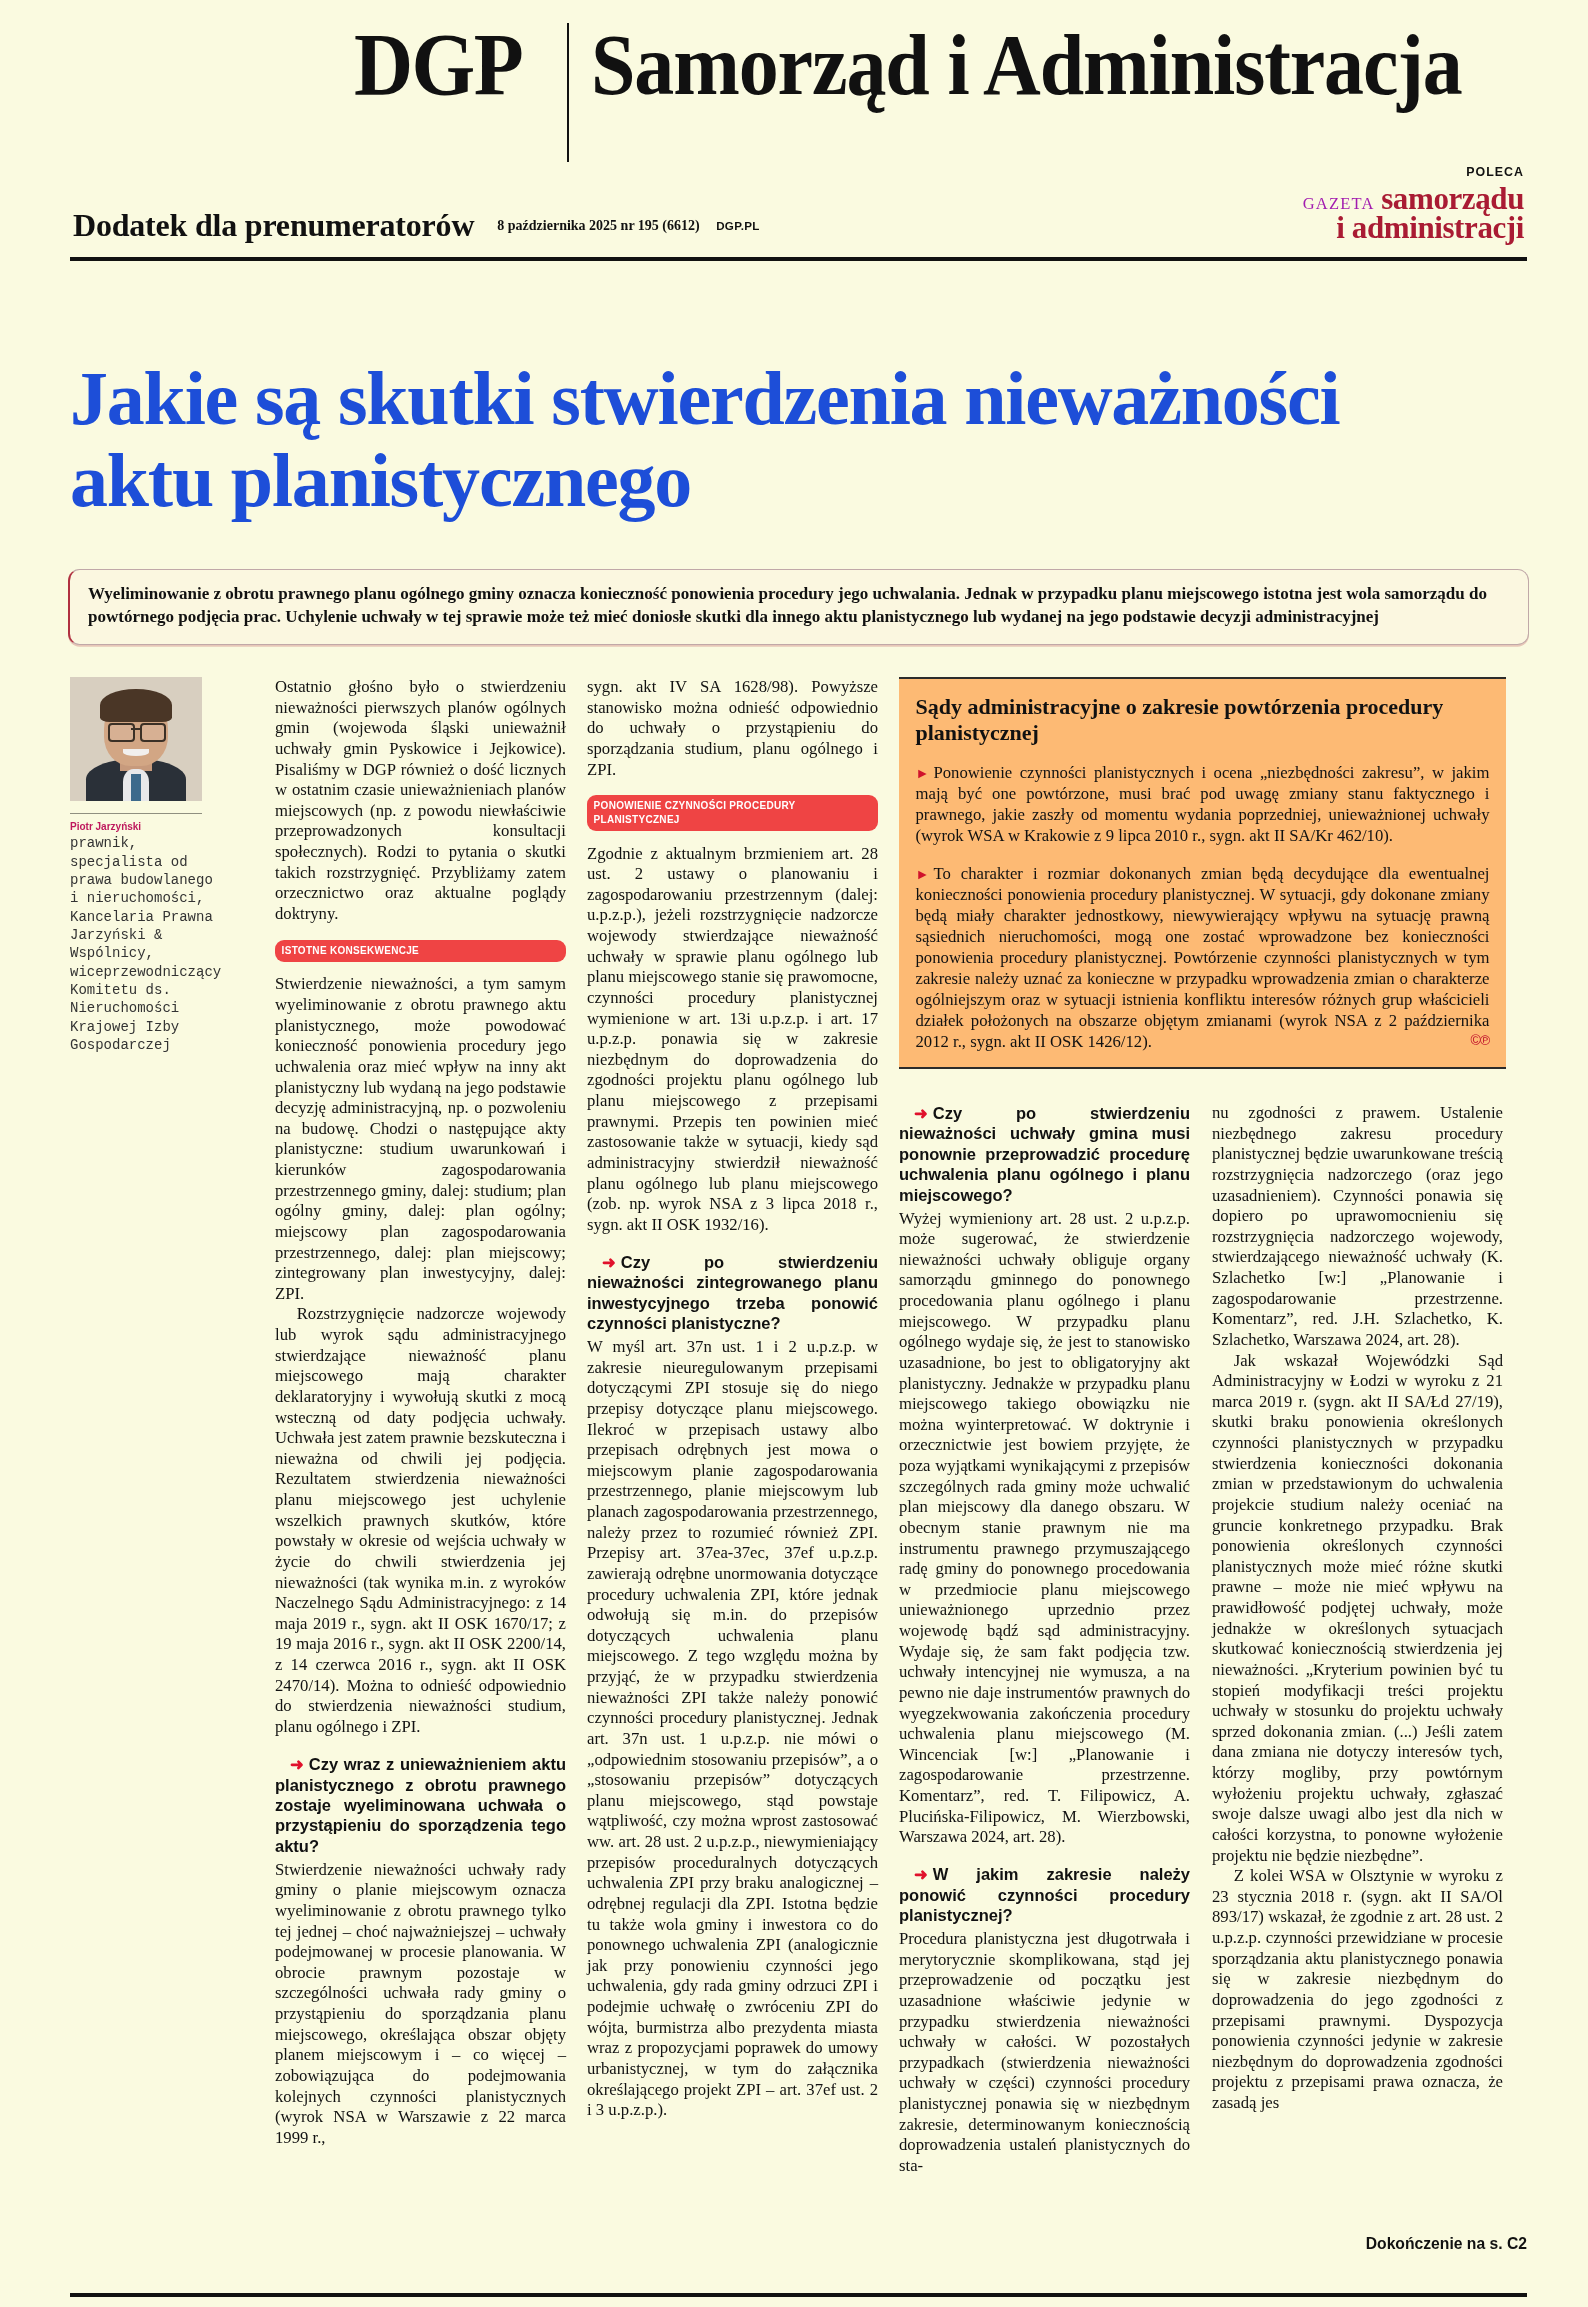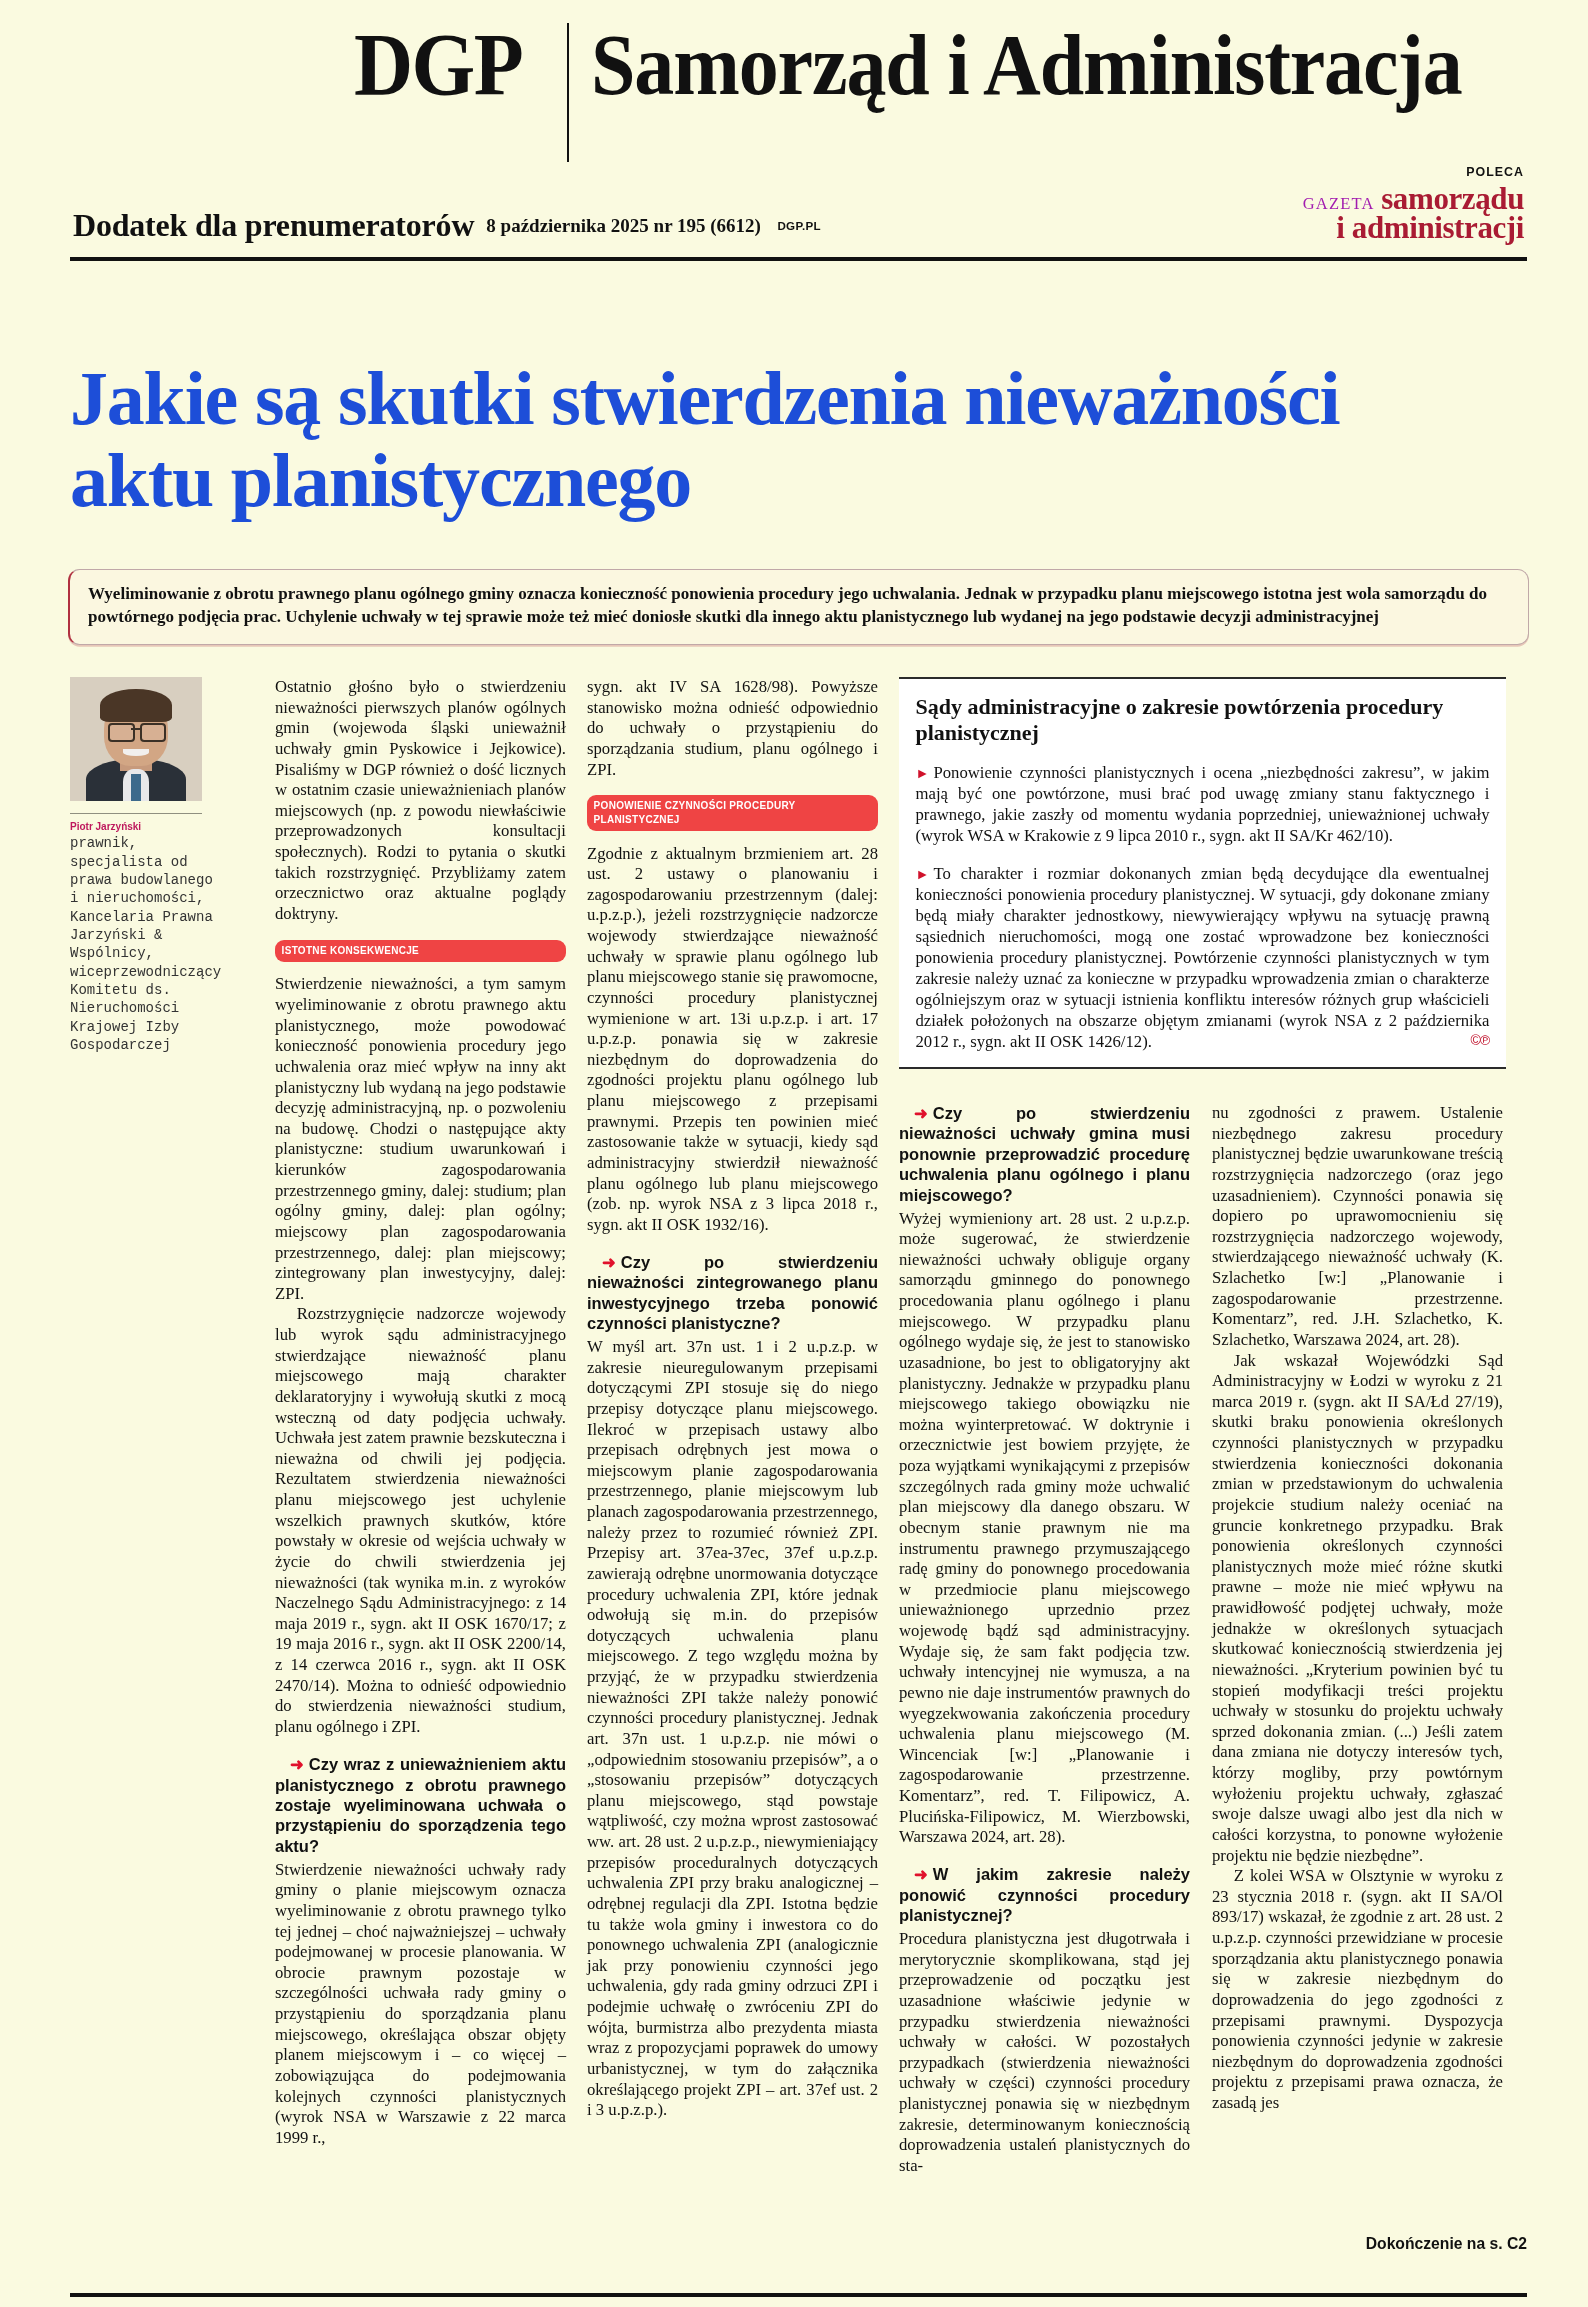--- a/index.html
+++ b/index.html
@@ -112,22 +112,22 @@
   .dodatek {
     font-family: "Liberation Serif", serif;
     font-weight: bold;
     font-size: 32px;
     letter-spacing: -0.2px;
     color: #111;
   }
   .issue-date {
     font-family: "Liberation Serif", serif;
     font-weight: bold;
-    font-size: 19px;
-    margin-left: 12px;
+    font-size: 14px;
+    margin-left: 23px;
     color: #111;
   }
   .dgp-pl {
     font-family: "Liberation Sans", sans-serif;
     font-weight: bold;
     font-size: 11.6px;
     margin-left: 16.5px;
     letter-spacing: 0.3px;
     color: #111;
   }
@@ -311,21 +311,21 @@
     margin-right: 5px;
     margin-left: 15px;
   }
 
   
   .sidebox {
     position: absolute;
     left: 829px;
     top: 0px;
     width: 607px;
-    background: #ffffff;
+    background: #fdba74;
     border-top: 2.5px solid #2b2b2b;
     border-bottom: 2.5px solid #2b2b2b;
     padding: 15px 16.5px 13.2px 16.5px;
     box-sizing: border-box;
   }
   .sidebox-title {
     font-family: "Liberation Serif", serif;
     font-weight: bold;
     font-size: 22px;
     line-height: 1.16;

